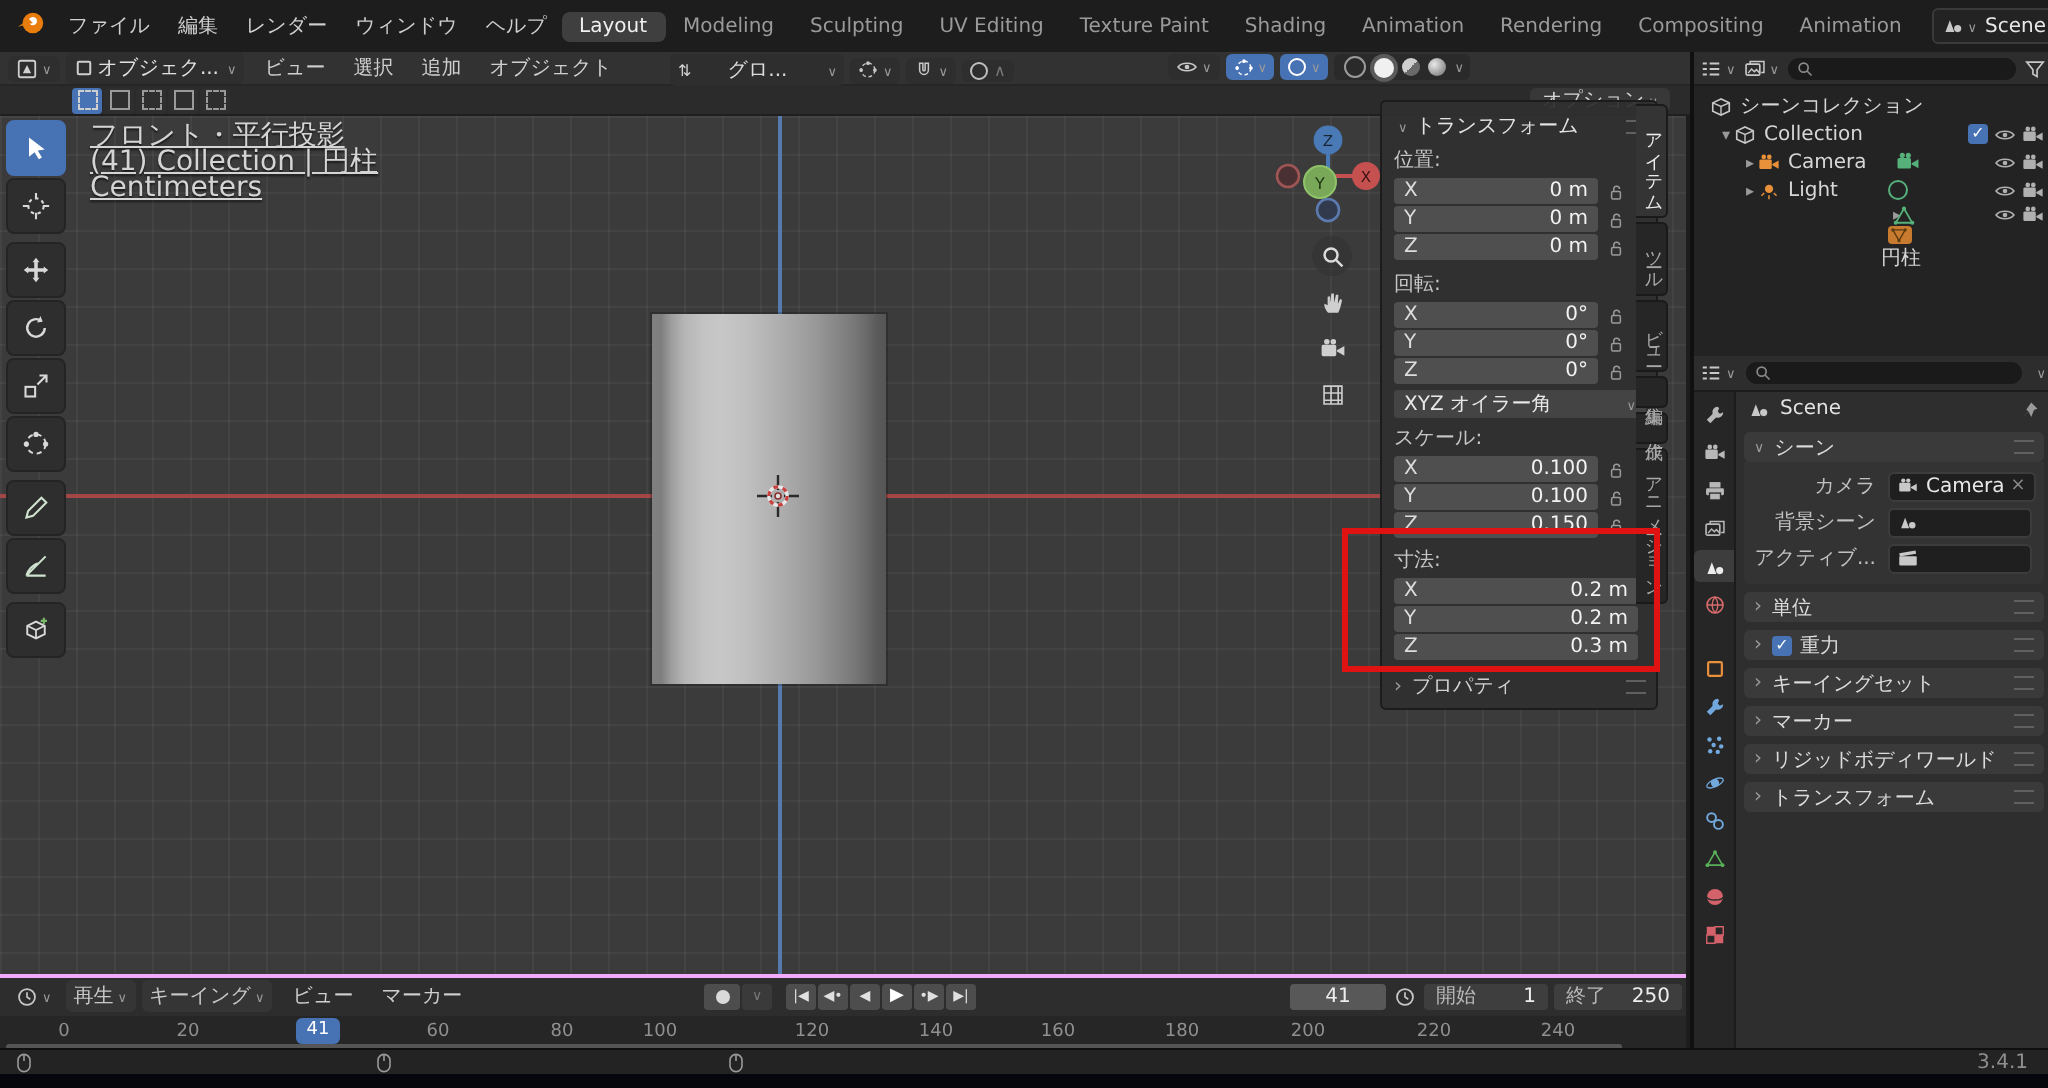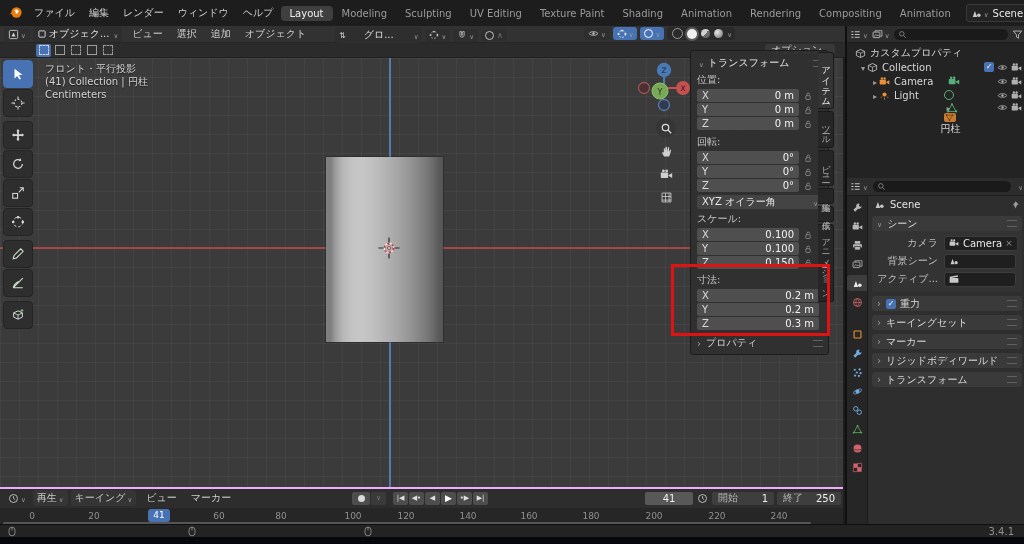--- a/index.html
+++ b/index.html
@@ -16,21 +16,21 @@
   .hdr-btn{display:flex;align-items:center;padding:1px 4px;border-radius:3px;background:#2e2e2e;margin-right:3px;}
   .hdr-btn.blue{background:#4772b3;}
   
   #vp-canvas{background-color:#3b3b3b;
     background-image:linear-gradient(rgba(255,255,255,.045) 1px,transparent 1px),
                      linear-gradient(90deg,rgba(255,255,255,.045) 1px,transparent 1px);
     background-size:19px 19px;}
   .toolbtn{width:28px;height:26px;border-radius:4px;background:#2e2e2e;border:1px solid #242424;
            display:flex;align-items:center;justify-content:center;margin-bottom:1px;}
   .toolbtn.active{background:#4772b3;border-color:#4772b3;}
-  .vp-info{color:#d4d4d4;text-shadow:0 1px 1px rgba(0,0,0,.6);line-height:13px;font-size:10px;}
+  .vp-info{color:#d4d4d4;text-shadow:0 1px 1px rgba(0,0,0,.6);line-height:13px;font-size:14px;text-decoration:underline;}
   
   #npanel{background:#2f2f2fee;border:1px solid #1c1c1c;border-radius:3px;padding:5px 5px 4px 6px;}
   .np-sec{color:#c6c6c6;margin:3px 0 2px 0;}
   .trow{display:flex;align-items:center;margin-bottom:1px;}
   .tfield{flex:0 0 92px;height:13px;background:#4f4f4f;border-radius:2px;display:flex;
           align-items:center;padding:0 5px;color:#eee;}
   .tfield.wide{flex-basis:112px;}
   .tfield .ax{flex:0 0 14px;color:#ddd;}
   .tfield .vl{flex:1;text-align:right;color:#f2f2f2;}
   .lockic{margin-left:4px;color:#9a9a9a;}
@@ -617,21 +617,21 @@
       </div>
       <svg class="ic" width="11" height="11" style="color:#c8c8c8">
           <use href="#i-funnel"></use>
         </svg>
     </div>
     <div style="padding:3px 2px;">
       <div class="ol-row" style="padding-left:6px;">
         <svg class="ic" width="11" height="11" style="color:#c8c8c8">
             <use href="#i-box"></use>
           </svg>
-        <span class="ol-name">カスタムプロパティ</span>
+        <span class="ol-name">シーンコレクション</span>
       </div>
       <div class="ol-row" style="padding-left:12px;">
         <span class="disc-open"></span>
         <svg class="ic" width="11" height="11" style="color:#c8c8c8;margin-left:2px;">
             <use href="#i-box"></use>
           </svg>
         <span class="ol-name">Collection</span>
         <span class="chk" style="position:absolute;right:30px;">✓</span>
         <svg class="ic" width="11" height="11" style="color:#b0b0b0;position:absolute;right:16px;">
             <use href="#i-eye"></use>
@@ -816,20 +816,25 @@
           </div>
         </div>
         <div class="prop-row">
           <span class="prop-lab">アクティブ...</span>
           <div class="prop-field">
             <svg class="ic" width="10" height="10" style="color:#c8c8c8">
                 <use href="#i-film"></use>
               </svg>
           </div>
         </div>
+      </div>
+      <div class="panel-hdr" style="margin-top:4px;">
+        <span class="disc"></span>
+        <span>単位</span>
+        <span class="dragdots"></span>
       </div>
       <div class="panel-hdr" style="margin-top:4px;">
         <span class="disc"></span>
         <span class="chk" style="margin-right:4px;">✓</span>
         <span>重力</span>
         <span class="dragdots"></span>
       </div>
       <div class="panel-hdr" style="margin-top:4px;text-align:right;">
         <span class="disc"></span>
         <span>キーイングセット</span>
@@ -899,21 +904,21 @@
           <span style="color:#b8b8b8;">終了</span>
           <span style="margin-left:auto;">250</span>
         </div>
       </div>
     </div>
     <div class="abs" style="left:0;top:19px;width:843px;height:18px;background:#262626;">
       <span class="tl-num" style="left:20px;">0</span>
       <span class="tl-num" style="left:82px;">20</span>
       <span class="tl-num" style="left:207px;">60</span>
       <span class="tl-num" style="left:269px;">80</span>
-      <span class="tl-num" style="left:341px;">100</span>
+      <span class="tl-num" style="left:318px;">100</span>
       <span class="tl-num" style="left:394px;">120</span>
       <span class="tl-num" style="left:456px;">140</span>
       <span class="tl-num" style="left:517px;">160</span>
       <span class="tl-num" style="left:579px;">180</span>
       <span class="tl-num" style="left:642px;">200</span>
       <span class="tl-num" style="left:705px;">220</span>
       <span class="tl-num" style="left:767px;">240</span>
       <div class="abs" style="left:148px;top:1px;width:22px;height:13px;background:#4772b3;border-radius:3px;color:#fff;text-align:center;line-height:13px;font-size:9px;">
         <span>41</span>
       </div>

